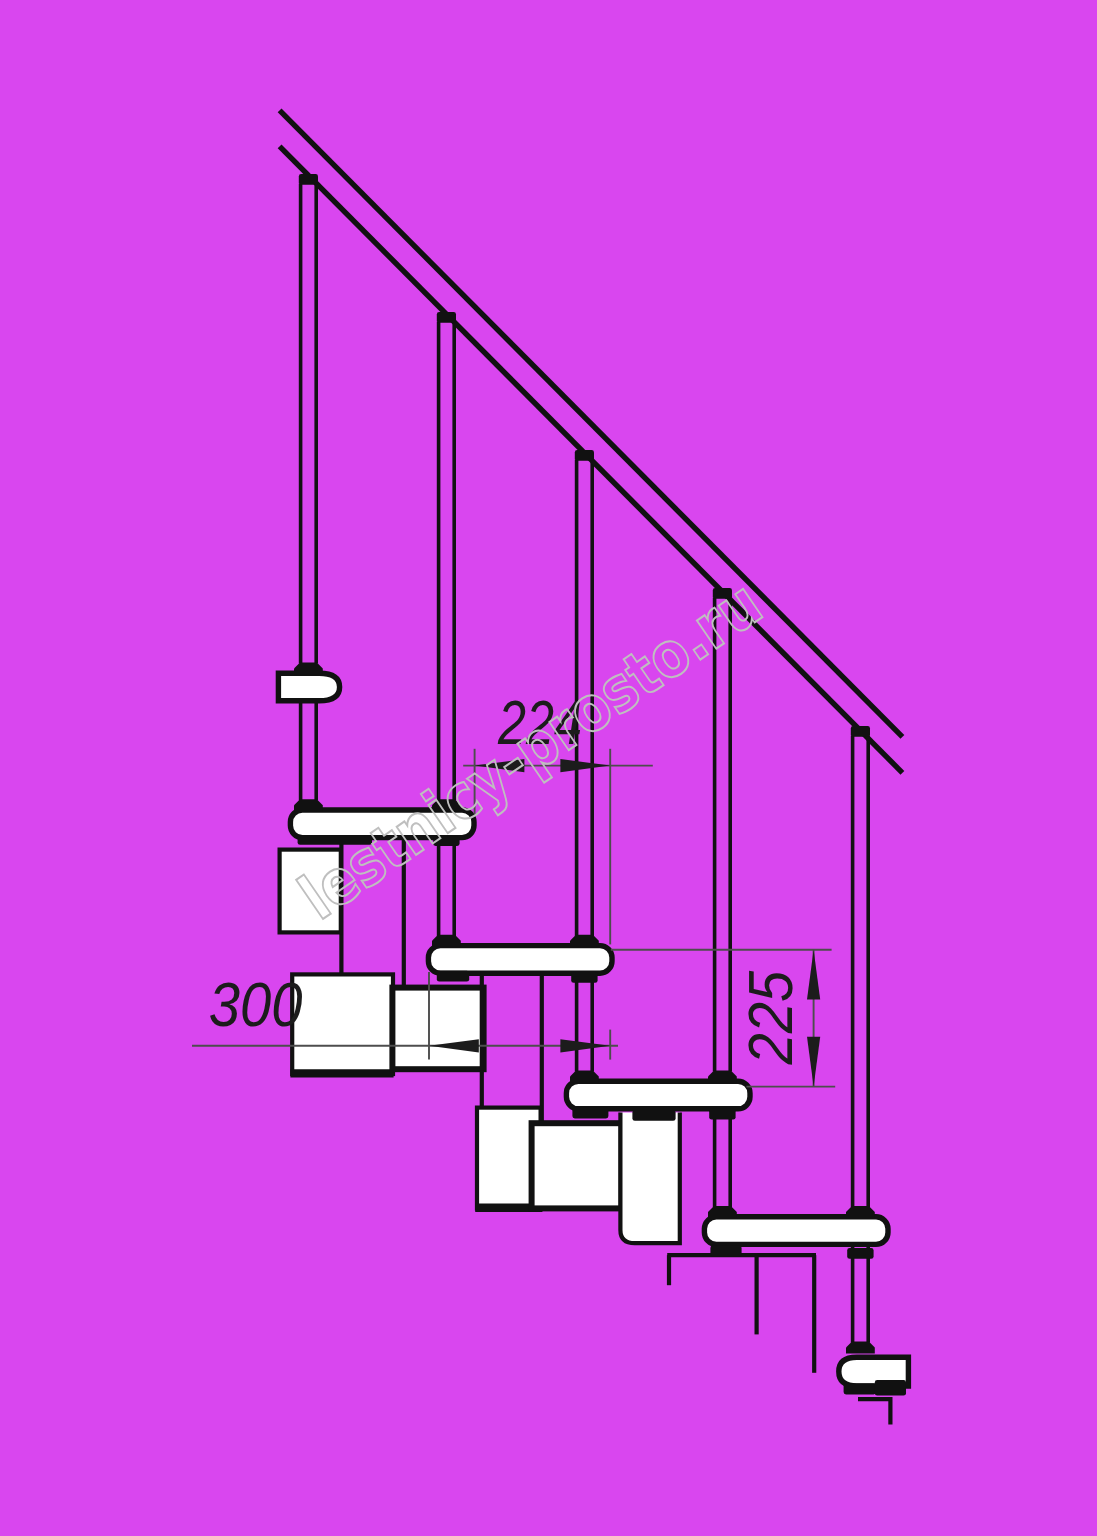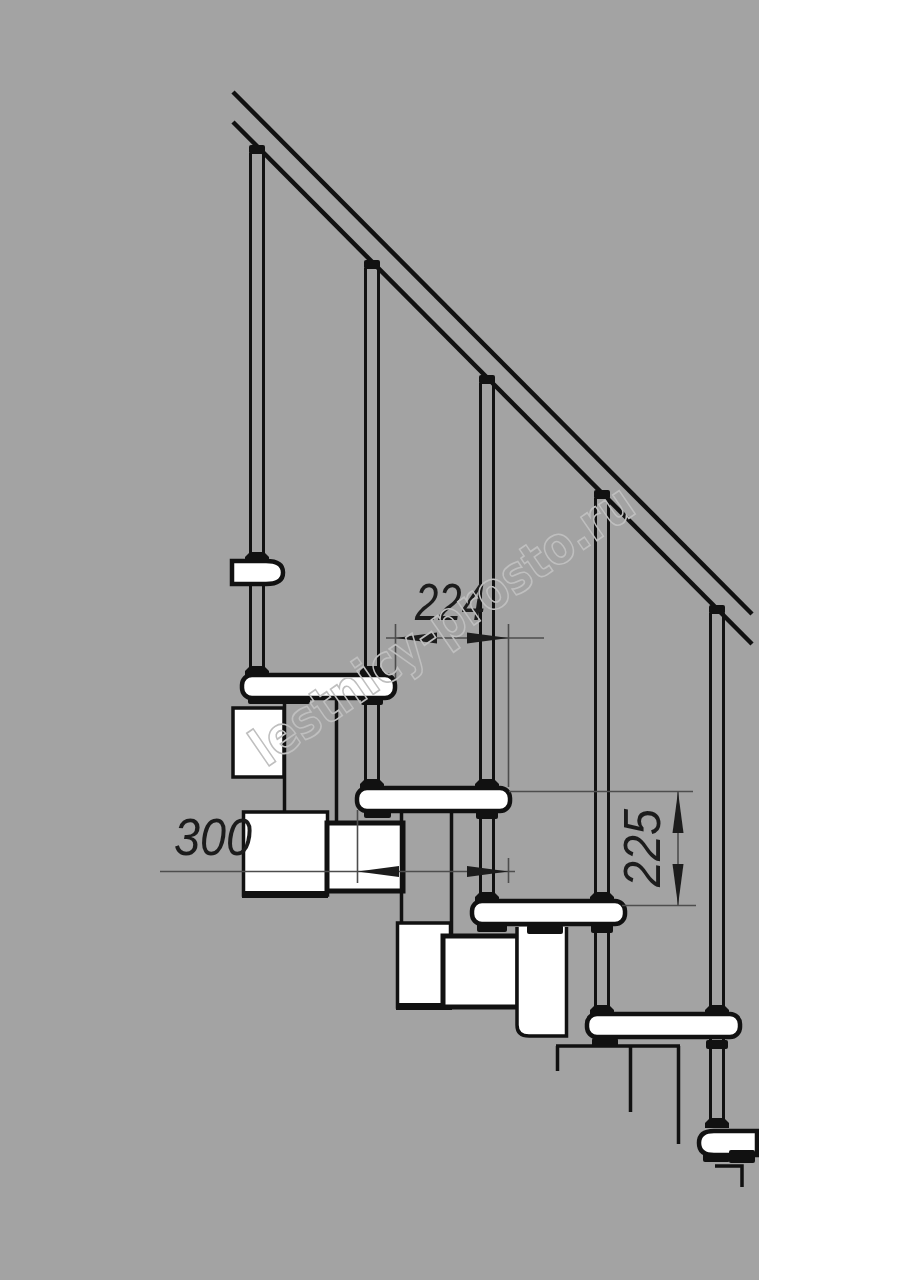--- a/index.html
+++ b/index.html
@@ -1,16 +1,16 @@
 <!DOCTYPE html>
 <html><head>
 <meta charset="utf-8">
 <style>
   html,body{margin:0;padding:0;background:#ffffff;}
-  .canvas{position:relative;width:759px;height:1280px;background:#a3a3a3;overflow:hidden;
+  .canvas{position:relative;width:914px;height:1280px;background:#d946ef;overflow:hidden;
           font-family:"Liberation Sans",sans-serif;}
   svg{display:block;}
   .dim-text{font-family:"Liberation Sans",sans-serif;font-style:italic;font-size:52px;}
   .wm-text{font-family:"DejaVu Sans",sans-serif;font-weight:bold;font-size:52px;}
 </style>
 </head>
 <body>
 
 <div class="canvas">
 <svg width="914" height="1280" viewBox="0 0 914 1280" xmlns="http://www.w3.org/2000/svg">

